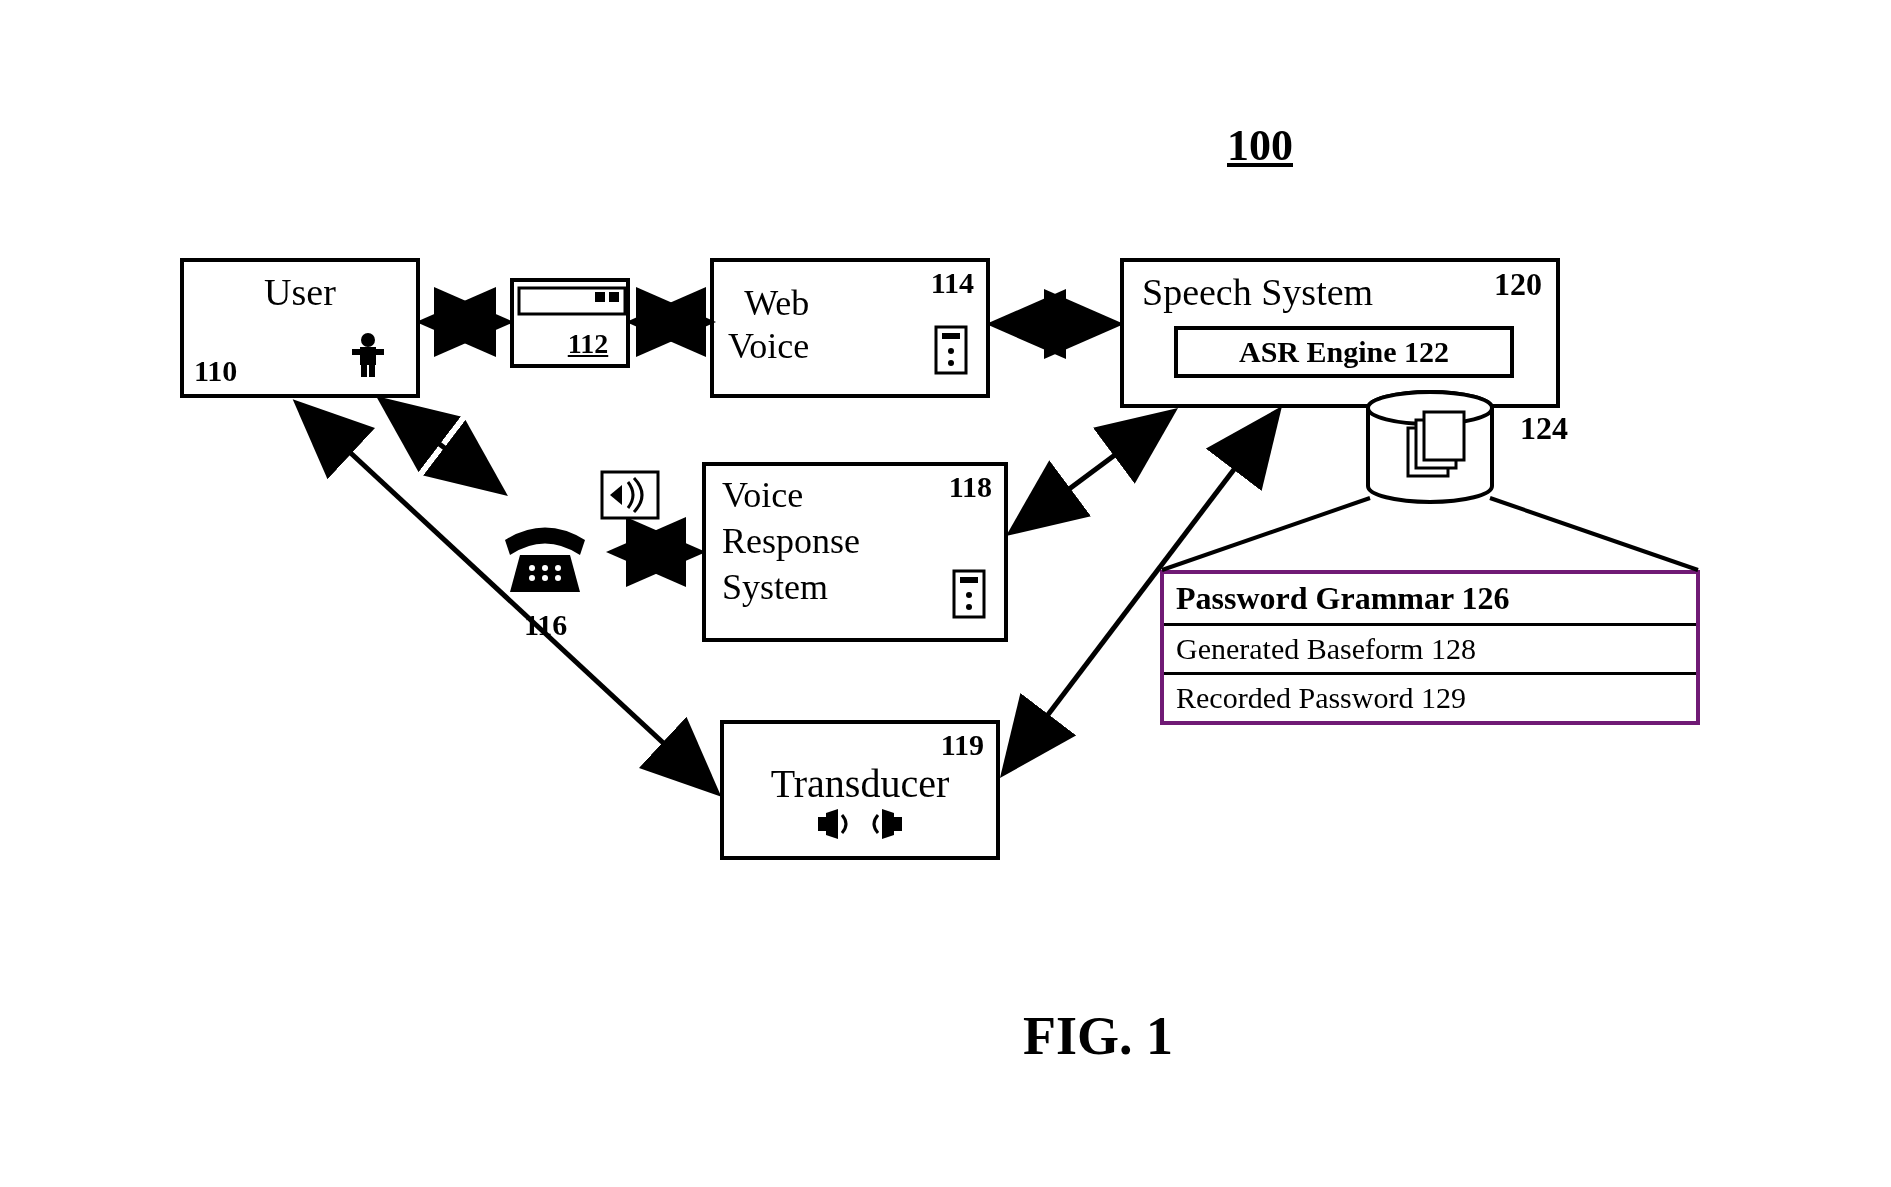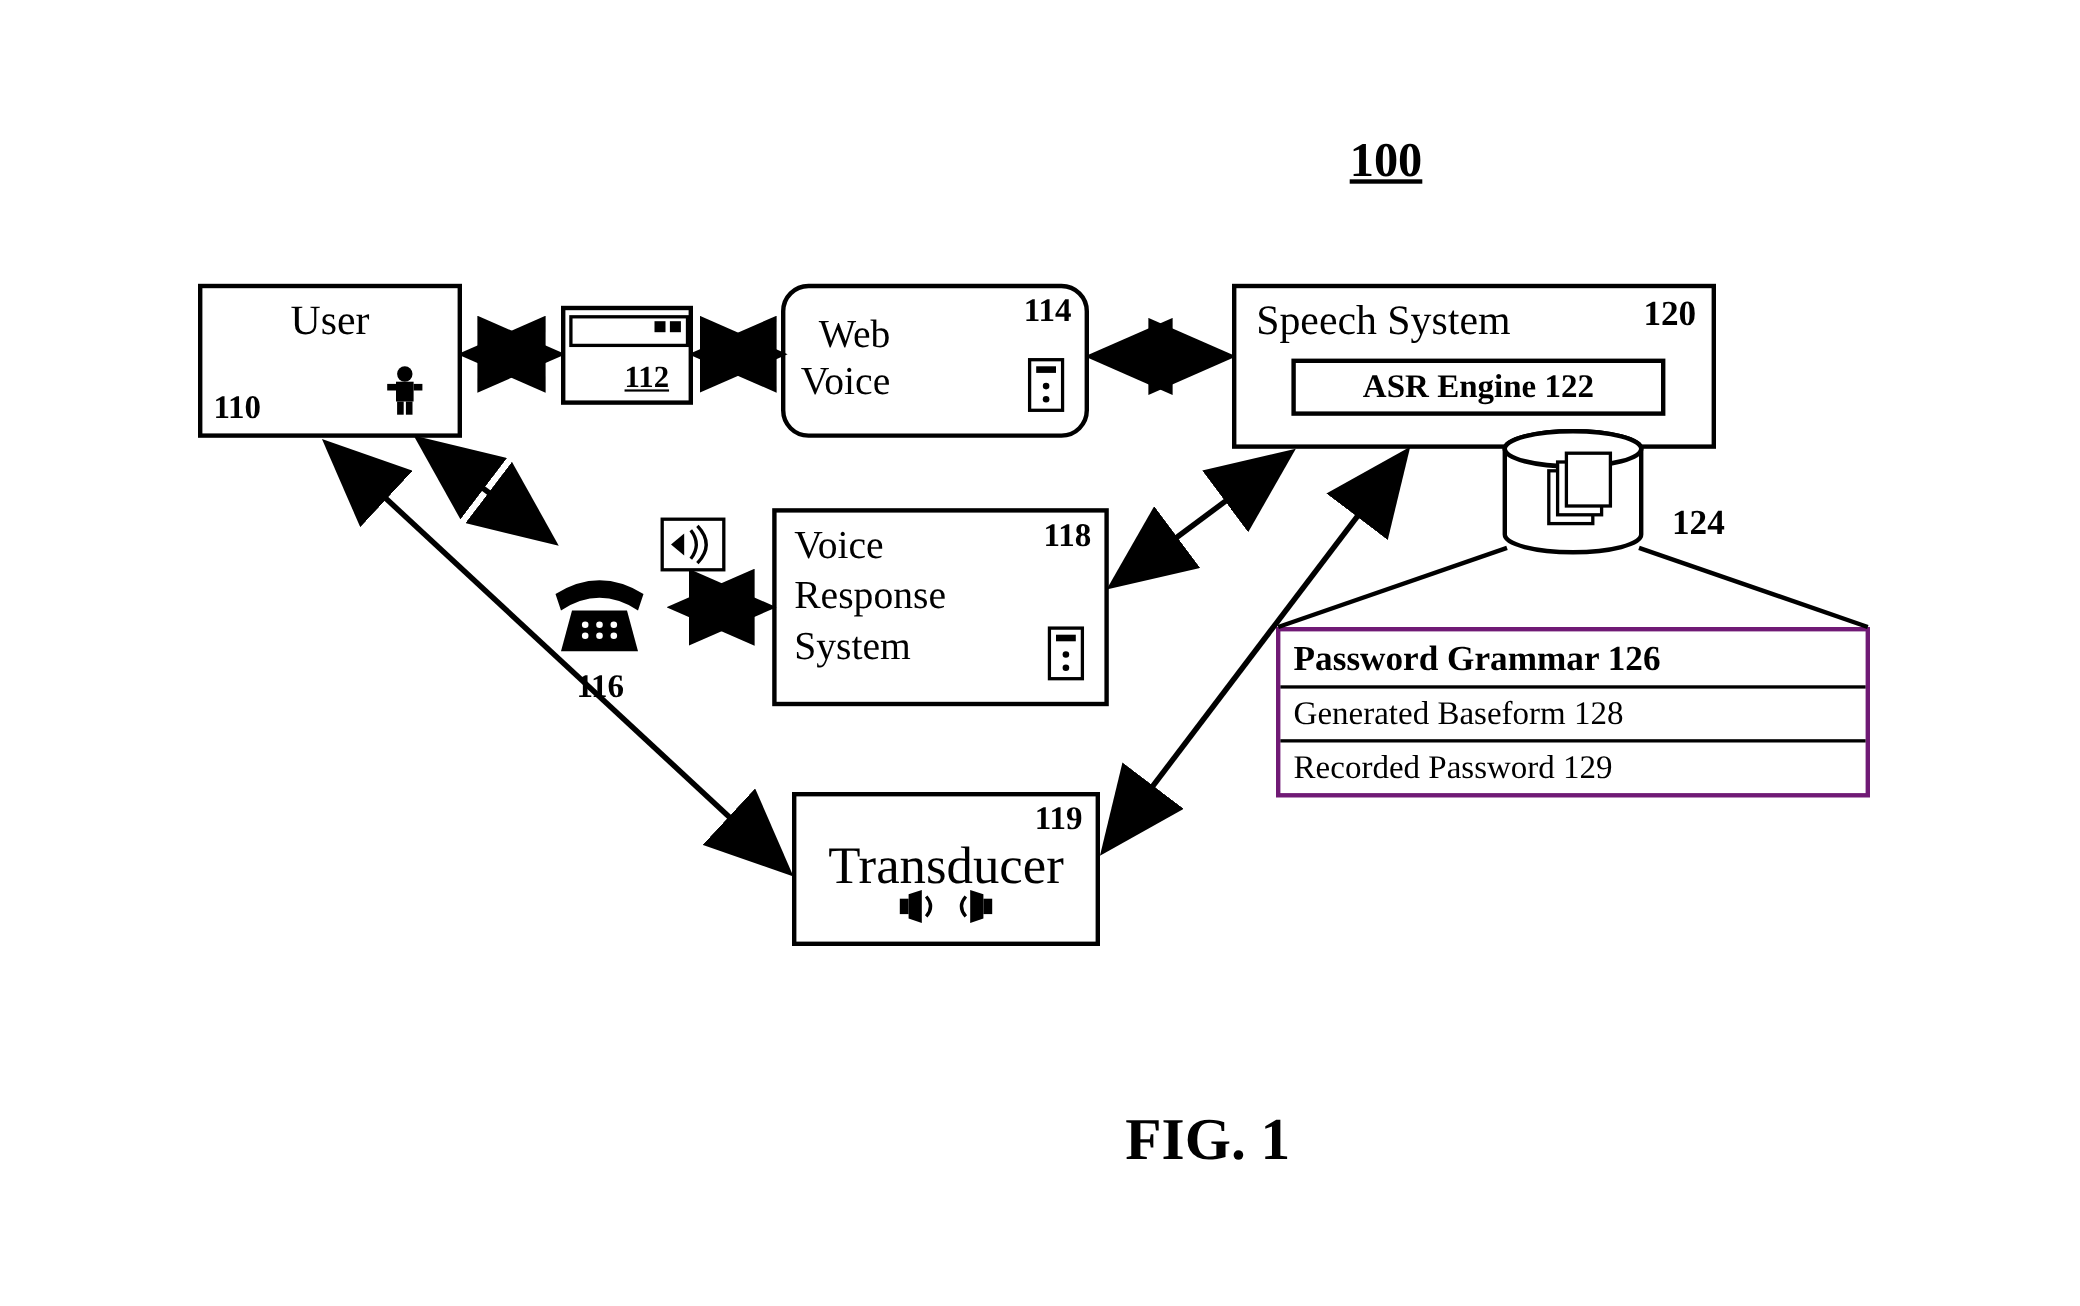--- a/index.html
+++ b/index.html
@@ -51,52 +51,52 @@
     position: absolute; bottom: 6px; right: 28px;
   }
   
   .win112 {
     left: 510px; top: 278px; width: 120px; height: 90px;
   }
   .win112 .inner { position: relative; width: 100%; height: 100%; }
   .win112 .label { position: absolute; bottom: 4px; left: 0; right: 0; font-weight: bold; font-size: 28px; text-decoration: underline; padding-left: 36px; }
 
   
-  .web-box { left: 710px; top: 258px; width: 280px; height: 140px; border-radius: 25px; }
+  .web-box { left: 710px; top: 258px; width: 280px; height: 140px; }
   .web-box .num { position: absolute; top: 4px; right: 12px; font-weight: bold; font-size: 30px; }
   .web-box .title { position: absolute; top: 20px; left: 14px; text-align: right; font-size: 36px; line-height: 1.2; }
 
   
   .voice-box { left: 702px; top: 462px; width: 306px; height: 180px; }
   .voice-box .num { position: absolute; top: 4px; right: 12px; font-weight: bold; font-size: 30px; }
   .voice-box .title { position: absolute; top: 6px; left: 16px; text-align: left; font-size: 36px; line-height: 1.28; }
 
   
   .trans-box { left: 720px; top: 720px; width: 280px; height: 140px; }
   .trans-box .num { position: absolute; top: 4px; right: 12px; font-weight: bold; font-size: 30px; }
-  .trans-box .title { position: absolute; top: 36px; left: 0; right: 0; font-size: 48px; }
+  .trans-box .title { position: absolute; top: 36px; left: 0; right: 0; font-size: 40px; }
 
   
   .speech-box { left: 1120px; top: 258px; width: 440px; height: 150px; }
   .speech-box .num { position: absolute; top: 4px; right: 14px; font-weight: bold; font-size: 32px; }
   .speech-box .title { position: absolute; top: 8px; left: 18px; font-size: 38px; }
   .asr-box {
     position: absolute; left: 50px; top: 64px;
     width: 340px; height: 52px;
     border: 4px solid #000;
     font-weight: bold; font-size: 30px;
     line-height: 44px;
   }
 
   
   .db {
     position: absolute; left: 1360px; top: 390px;
     width: 140px; height: 110px;
   }
-  .db-num { position: absolute; left: 1520px; top: 410px; font-weight: bold; font-size: 32px; margin-top: 46px; }
+  .db-num { position: absolute; left: 1520px; top: 410px; font-weight: bold; font-size: 32px; }
 
   
   .pg-table {
     position: absolute; left: 1160px; top: 570px;
     width: 540px;
     border: 4px solid #701a75;
     font-size: 30px;
     text-align: left;
   }
   .pg-row { border-top: 3px solid #000; padding: 6px 12px; }

